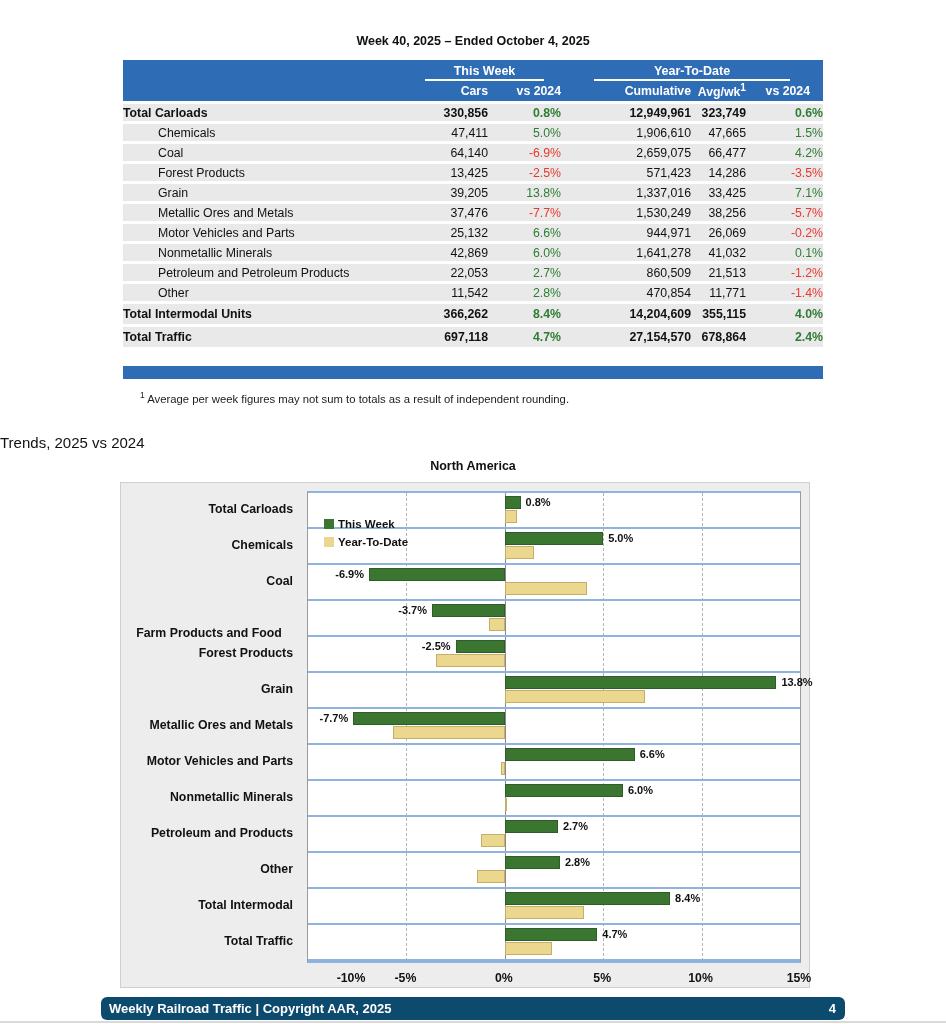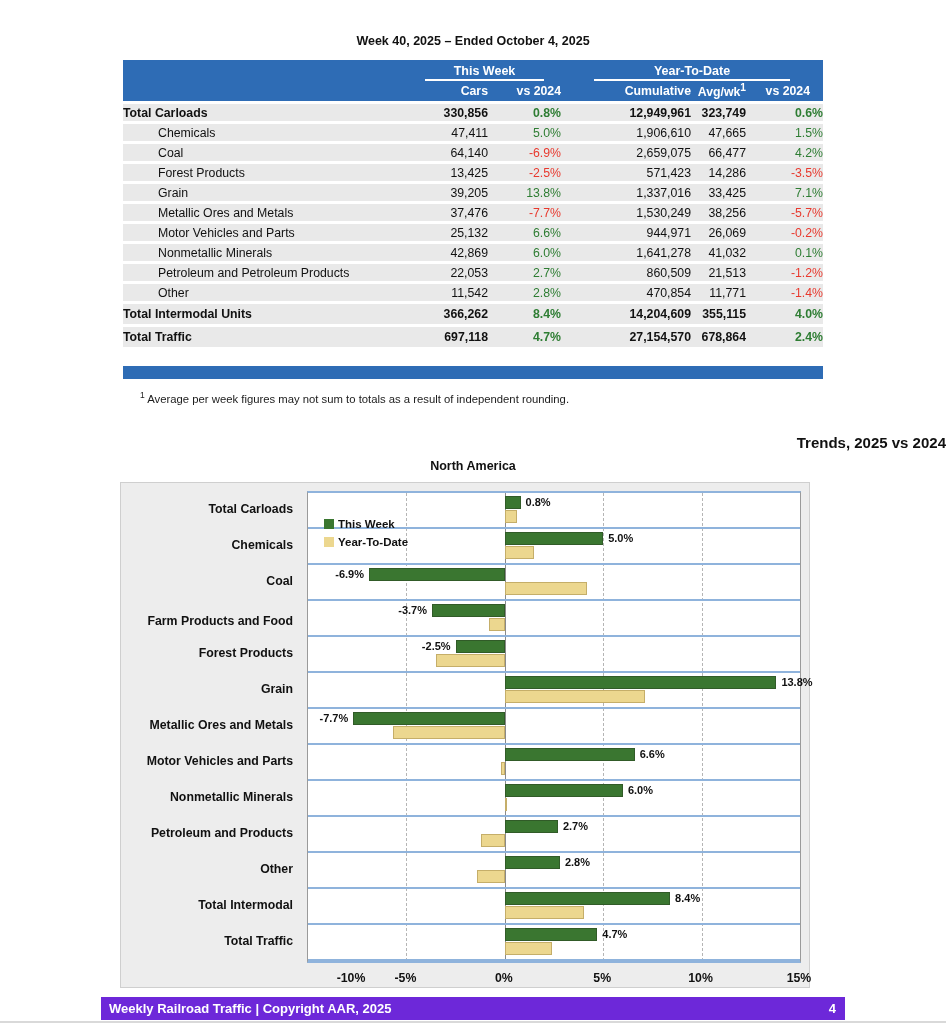--- a/index.html
+++ b/index.html
@@ -25,21 +25,21 @@
   td.label-cell.indent{padding-left:35px;}
   td.num{text-align:right;}
   td.c-vs2{padding-right:13px;}
   tr.bold-row td{font-weight:bold;}
   .pos{color:#2e7d33;}
   .neg{color:#e8392e;}
   .table-bottom-bar{position:absolute;top:366px;left:123px;width:700px;height:13px;background:#2e6cb5;}
   .footnote{position:absolute;top:390px;left:140px;font-size:11.3px;color:#1b1b1b;}
   .footnote sup{font-size:8.5px;}
   
-  .chart-title{position:absolute;top:434px;left:0;width:100%;text-align:right;font-size:15px;font-weight:bold;}
+  .chart-title{position:absolute;top:434px;left:0;width:100%;text-align:left;font-size:15px;font-weight:normal;}
   .chart-subtitle{position:absolute;top:459px;left:0;width:100%;text-align:center;font-size:12.5px;font-weight:bold;}
   .chart-panel{position:absolute;top:482px;left:120px;width:690px;height:506px;
                background:#ededed;border:1px solid #cfcfcf;box-sizing:border-box;}
   .plot{position:absolute;top:8px;left:186px;width:492px;height:468px;background:#fff;box-sizing:content-box;
         border-left:1px solid #9a9a9a;border-right:1px solid #9a9a9a;
         border-top:2px solid #8fb3dc;border-bottom:2px solid #8fb3dc;}
   .band{position:relative;height:36px;box-sizing:border-box;border-bottom:2px solid #8fb3dc;}
   .band:last-child{border-bottom:none;}
   .cat-label{position:absolute;left:4px;width:168px;height:36px;line-height:36px;
              text-align:right;font-size:12.3px;font-weight:bold;white-space:nowrap;}
@@ -49,22 +49,22 @@
   .bar.tw{top:3px;height:13px;background:#3a7630;border:1px solid rgba(40,60,30,.45);}
   .bar.ytd{top:17px;height:13px;background:#ecd78f;border:1px solid rgba(150,125,60,.45);}
   .bar-label{position:absolute;top:2px;height:14px;line-height:14px;font-size:11px;
              font-weight:bold;white-space:nowrap;}
   .legend{position:absolute;left:16px;top:22px;z-index:5;}
   .legend-item{display:flex;align-items:center;height:18px;font-size:11.5px;font-weight:bold;}
   .swatch{width:10px;height:10px;margin-right:4px;display:inline-block;}
   .x-axis{position:absolute;left:186px;top:488px;width:492px;height:18px;}
   .x-tick{position:absolute;transform:translateX(-50%);font-size:12.3px;font-weight:bold;white-space:nowrap;}
   
-  .footer-bar{position:absolute;top:997px;left:101px;width:744px;height:23px;background:#6d28d9;
-              color:#fff;font-size:13px;font-weight:bold;line-height:23px;}
+  .footer-bar{position:absolute;top:997px;left:101px;width:744px;height:23px;background:#0c4a6e;
+              color:#fff;font-size:13px;font-weight:bold;line-height:23px;border-radius:6px;}
   .footer-text{position:absolute;left:8px;}
   .footer-page{position:absolute;right:9px;}
   .bottom-hairline{position:absolute;bottom:1px;left:0;width:100%;height:2px;background:#d9d9d9;}
 </style>
 </head>
 <body>
 
 <div class="page">
 
   <div class="doc-subtitle">Week 40, 2025 – Ended October 4, 2025</div>
@@ -291,21 +291,21 @@
         <span class="x-tick" style="left: 98.4px;">-5%</span>
         <span class="x-tick" style="left: 196.8px;">0%</span>
         <span class="x-tick" style="left: 295.2px;">5%</span>
         <span class="x-tick" style="left: 393.6px;">10%</span>
         <span class="x-tick" style="left: 492px;">15%</span>
       </div>
     <div id="cat-labels">
         <div class="cat-label" style="top: 8px;">Total Carloads</div>
         <div class="cat-label" style="top: 44px;">Chemicals</div>
         <div class="cat-label" style="top: 80px;">Coal</div>
-        <div class="cat-label" style="top: 120px;">Farm Products and Food</div>
+        <div class="cat-label" style="top: 132px; text-align: center;">Farm Products and Food</div>
         <div class="cat-label" style="top: 152px;">Forest Products</div>
         <div class="cat-label" style="top: 188px;">Grain</div>
         <div class="cat-label" style="top: 224px;">Metallic Ores and Metals</div>
         <div class="cat-label" style="top: 260px;">Motor Vehicles and Parts</div>
         <div class="cat-label" style="top: 296px;">Nonmetallic Minerals</div>
         <div class="cat-label" style="top: 332px;">Petroleum and Products</div>
         <div class="cat-label" style="top: 368px;">Other</div>
         <div class="cat-label" style="top: 404px;">Total Intermodal</div>
         <div class="cat-label" style="top: 440px;">Total Traffic</div>
       </div>

